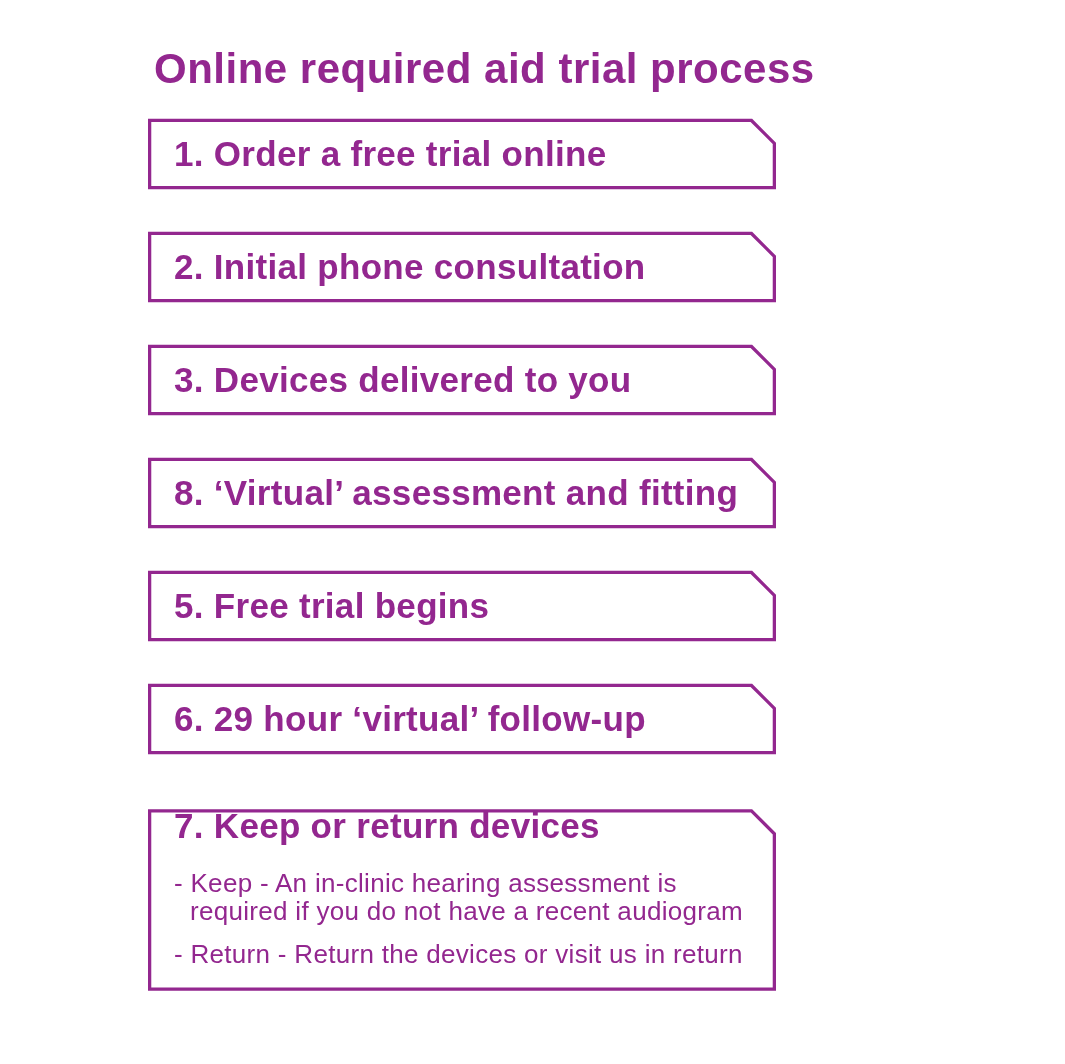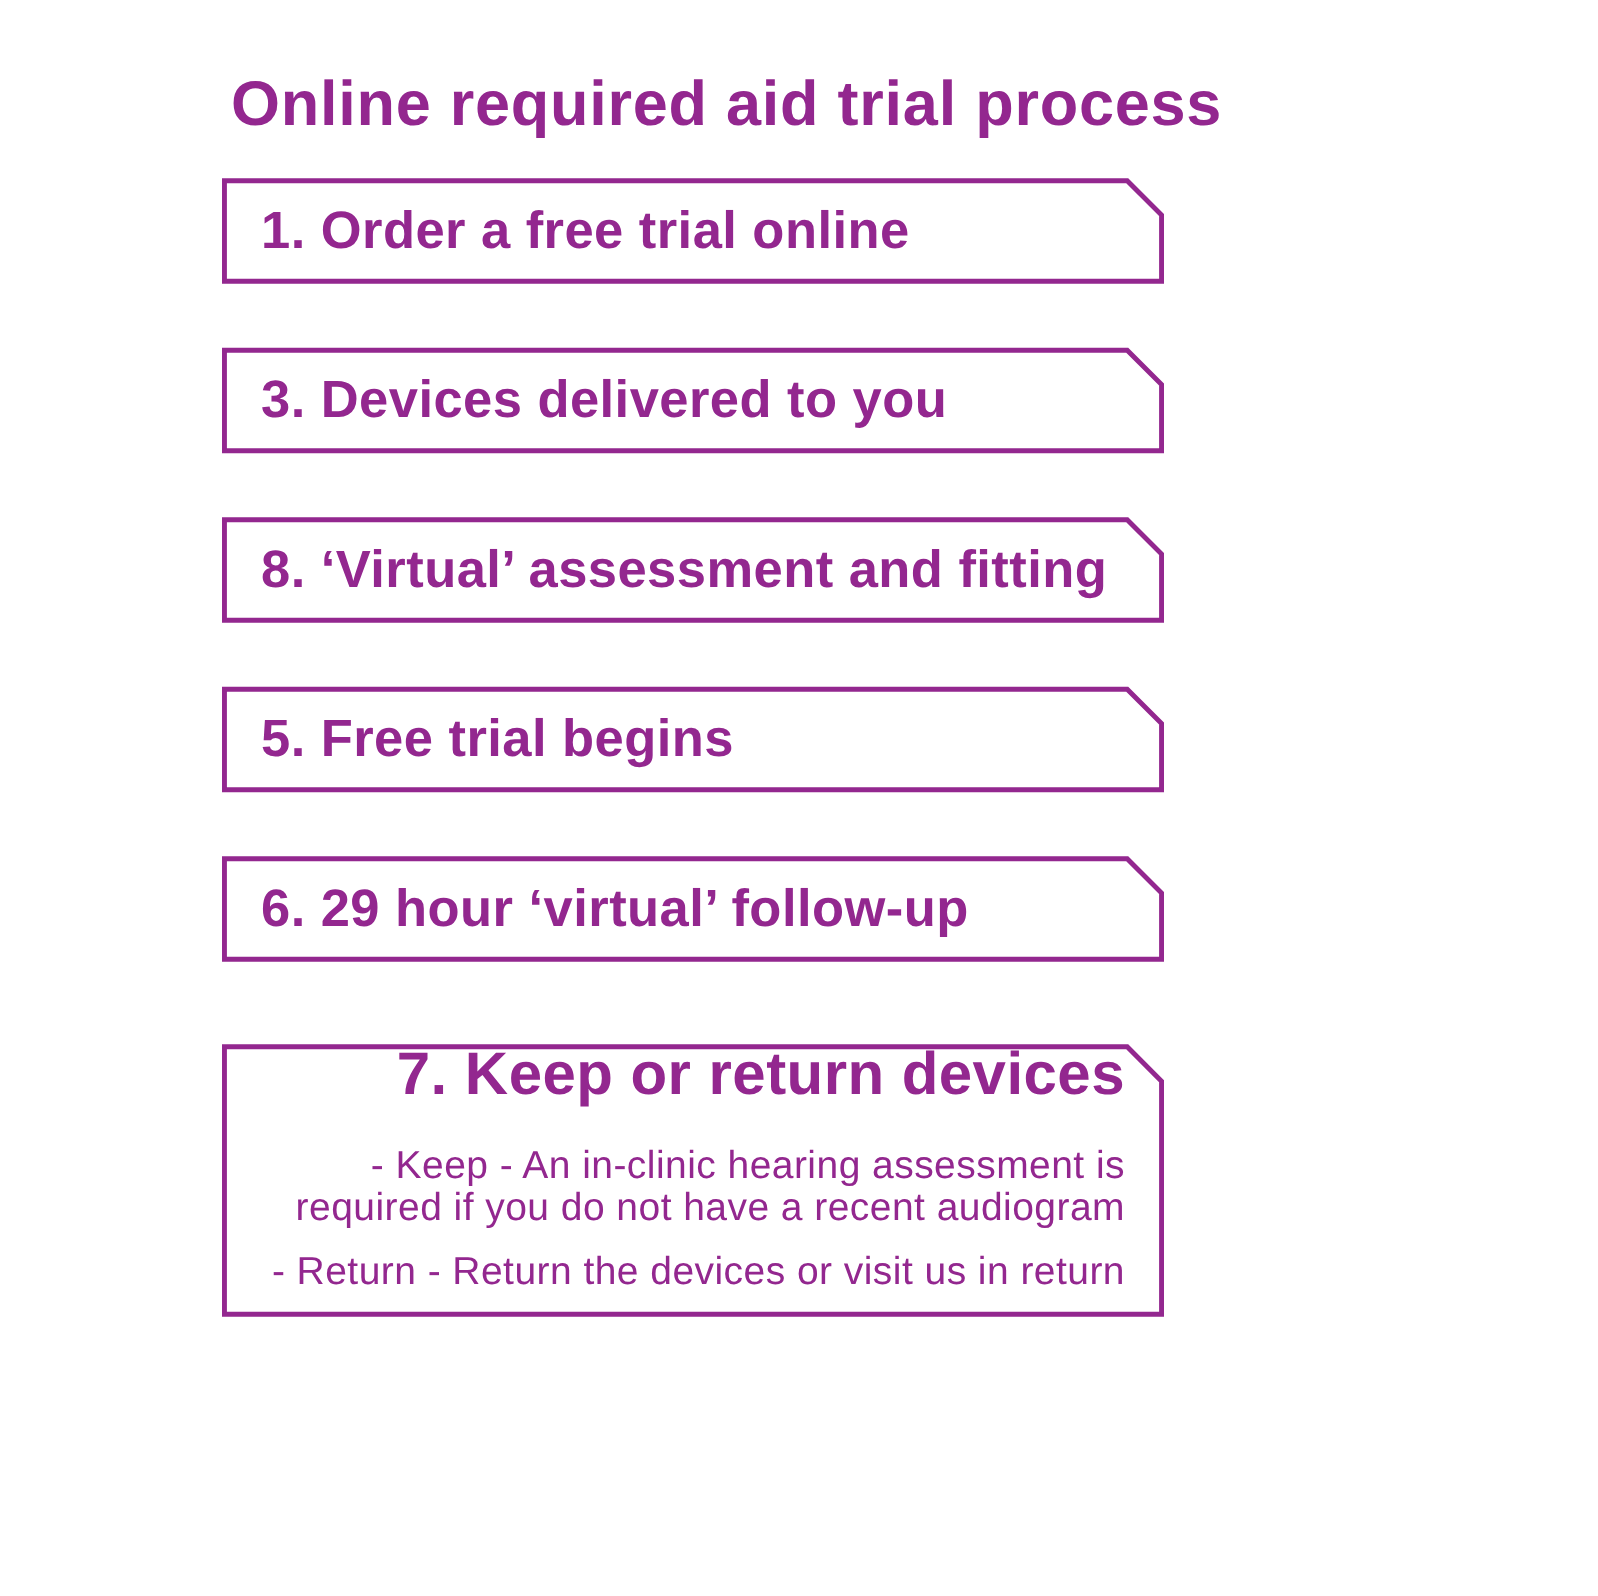--- a/index.html
+++ b/index.html
@@ -31,21 +31,20 @@
     color: var(--accent);
     white-space: nowrap;
   }
   .steps { margin-top: 17px; }
   .step-box {
     position: relative;
     width: 628px;
     height: 86px;
     margin-bottom: 27px;
     background: var(--bg);
-    text-align: right;
   }
   .step-box--tall {
     height: 222px;
     padding: 16px 26px 0 26px;
     margin-bottom: 0;
   }
   .box-outline {
     position: absolute;
     left: 0; top: 0;
     width: 100%; height: 100%;
@@ -65,21 +64,21 @@
     align-items: center;
     padding-left: 26px;
     font-size: 35px;
     font-weight: 700;
     letter-spacing: 0.3px;
     line-height: 1.1;
   }
   .step-box--tall .step-heading {
     position: relative;
     margin: 0 0 22px 0;
-    font-size: 40px;
+    font-size: 35px;
     font-weight: 700;
     letter-spacing: 0.3px;
     line-height: 1.2;
   }
   .bullet {
     position: relative;
     margin: 0 0 15px 0;
     font-size: 26px;
     font-weight: 400;
     letter-spacing: 0.3px;
@@ -99,20 +98,26 @@
 
     <div class="steps">
 
       <div class="step-box">
         <svg class="box-outline" aria-hidden="true" viewBox="0 0 768 86">
             <polygon points="2,2 738,2 766,30 766,84 2,84"></polygon>
           </svg>
         <div class="step-label">1. Order a free trial online</div>
       </div>
 
+      <div class="step-box">
+        <svg class="box-outline" aria-hidden="true" viewBox="0 0 768 86">
+            <polygon points="2,2 738,2 766,30 766,84 2,84"></polygon>
+          </svg>
+        <div class="step-label">2. Initial phone consultation</div>
+      </div>
 
       <div class="step-box">
         <svg class="box-outline" aria-hidden="true" viewBox="0 0 768 86">
             <polygon points="2,2 738,2 766,30 766,84 2,84"></polygon>
           </svg>
         <div class="step-label">3. Devices delivered to you</div>
       </div>
 
       <div class="step-box">
         <svg class="box-outline" aria-hidden="true" viewBox="0 0 768 86">

